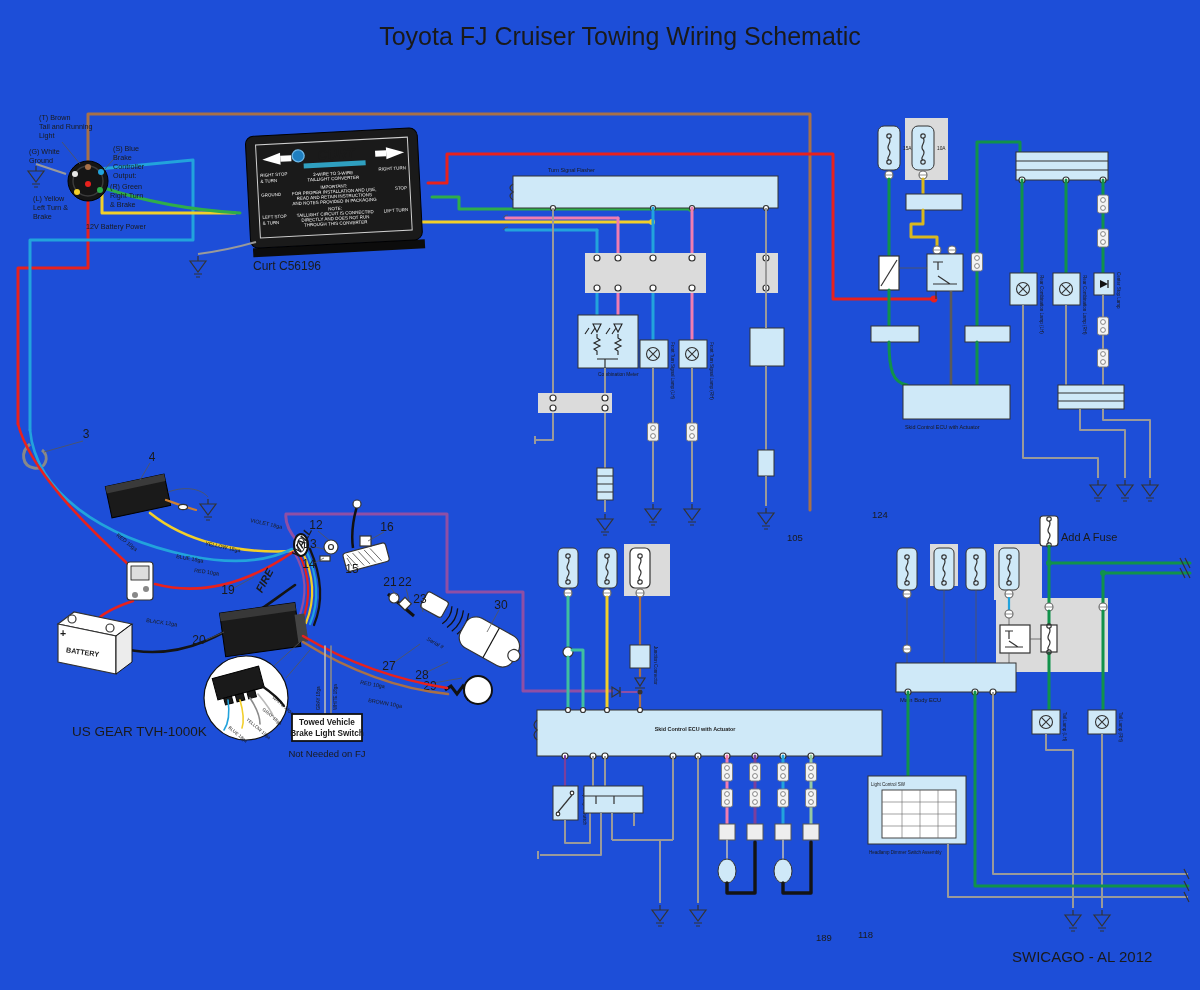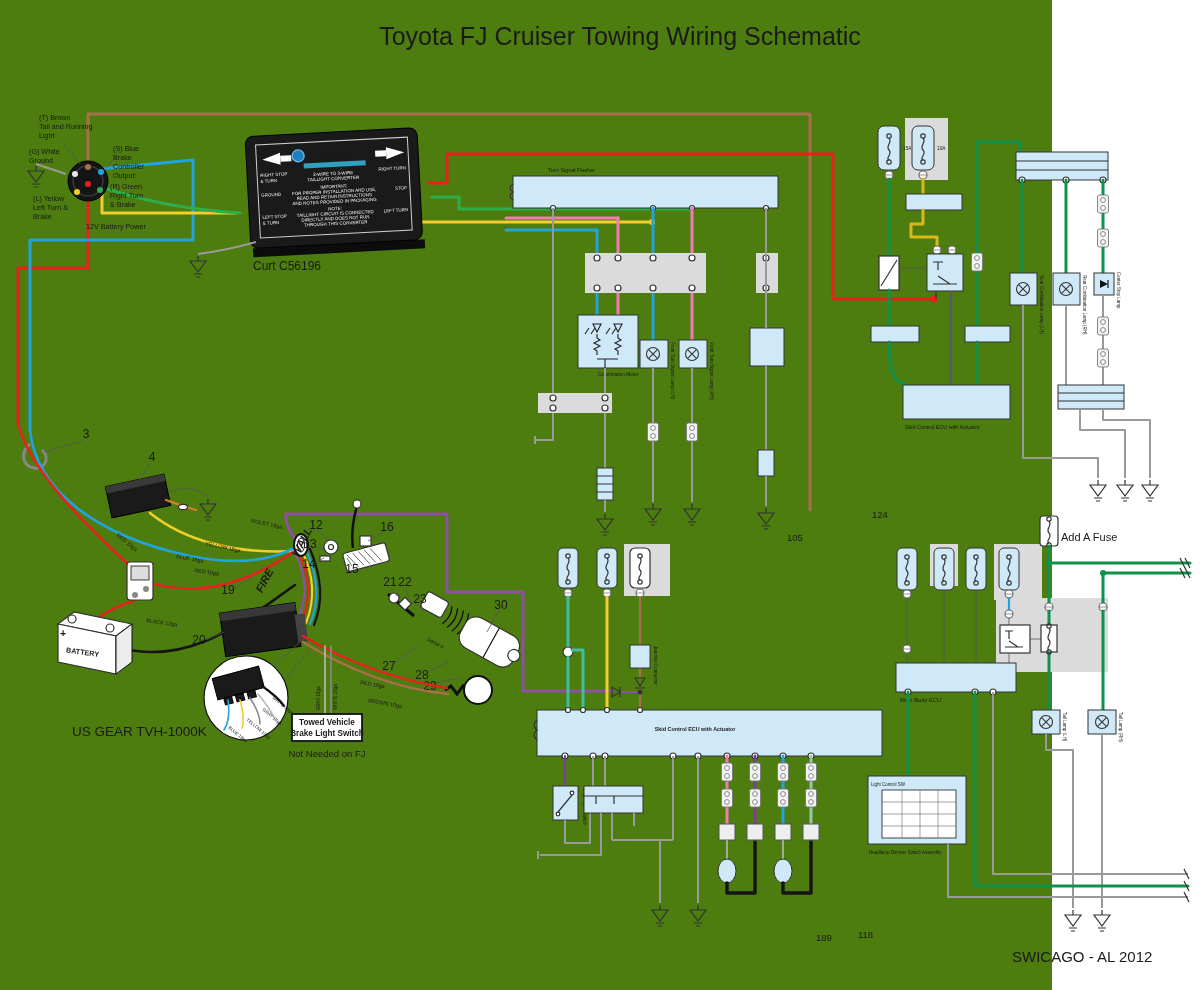--- a/index.html
+++ b/index.html
@@ -1,16 +1,16 @@
 <!DOCTYPE html>
 <html><head>
 <meta charset="utf-8">
 <style>
   html,body{margin:0;padding:0;background:#fff;}
-  #page{width:1052px;height:990px;position:relative;background:#4d7c0f;}
+  #page{width:1200px;height:990px;position:relative;background:#1d4ed8;}
   svg text{font-family:"Liberation Sans",sans-serif;fill:#1a1a1a;}
   .t4{font-size:4.5px}.t45{font-size:4.8px}.t5{font-size:5.4px}.t55{font-size:5.8px}.t7{font-size:7.2px}.t8{font-size:8.2px}.t9{font-size:9.5px}
   .t10{font-size:10.5px}.t11{font-size:11px}.t12{font-size:12px}.t13{font-size:13.5px}
   .t15{font-size:15px}.t25{font-size:25px}
   .b{font-weight:bold}.i{font-style:italic}.mid{text-anchor:middle}.end{text-anchor:end}
   .wh{fill:#ececec}.whb{fill:#f5f5f5}
   .w{fill:none;stroke-linejoin:round;stroke-linecap:round;stroke-width:3}
   .w2{stroke-width:2.2}.w25{stroke-width:2.6}.w35{stroke-width:3.4}.w15{stroke-width:1.6}
   .wbrown{stroke:#A87048}.wred{stroke:#E8211D}.wblue{stroke:#22A3DC}.wgreen{stroke:#2FAD4A}
   .wdgreen{stroke:#11924B}.wyellow{stroke:#F2CF2A}.wdyellow{stroke:#D9B81E}.wpink{stroke:#F07DB0}

